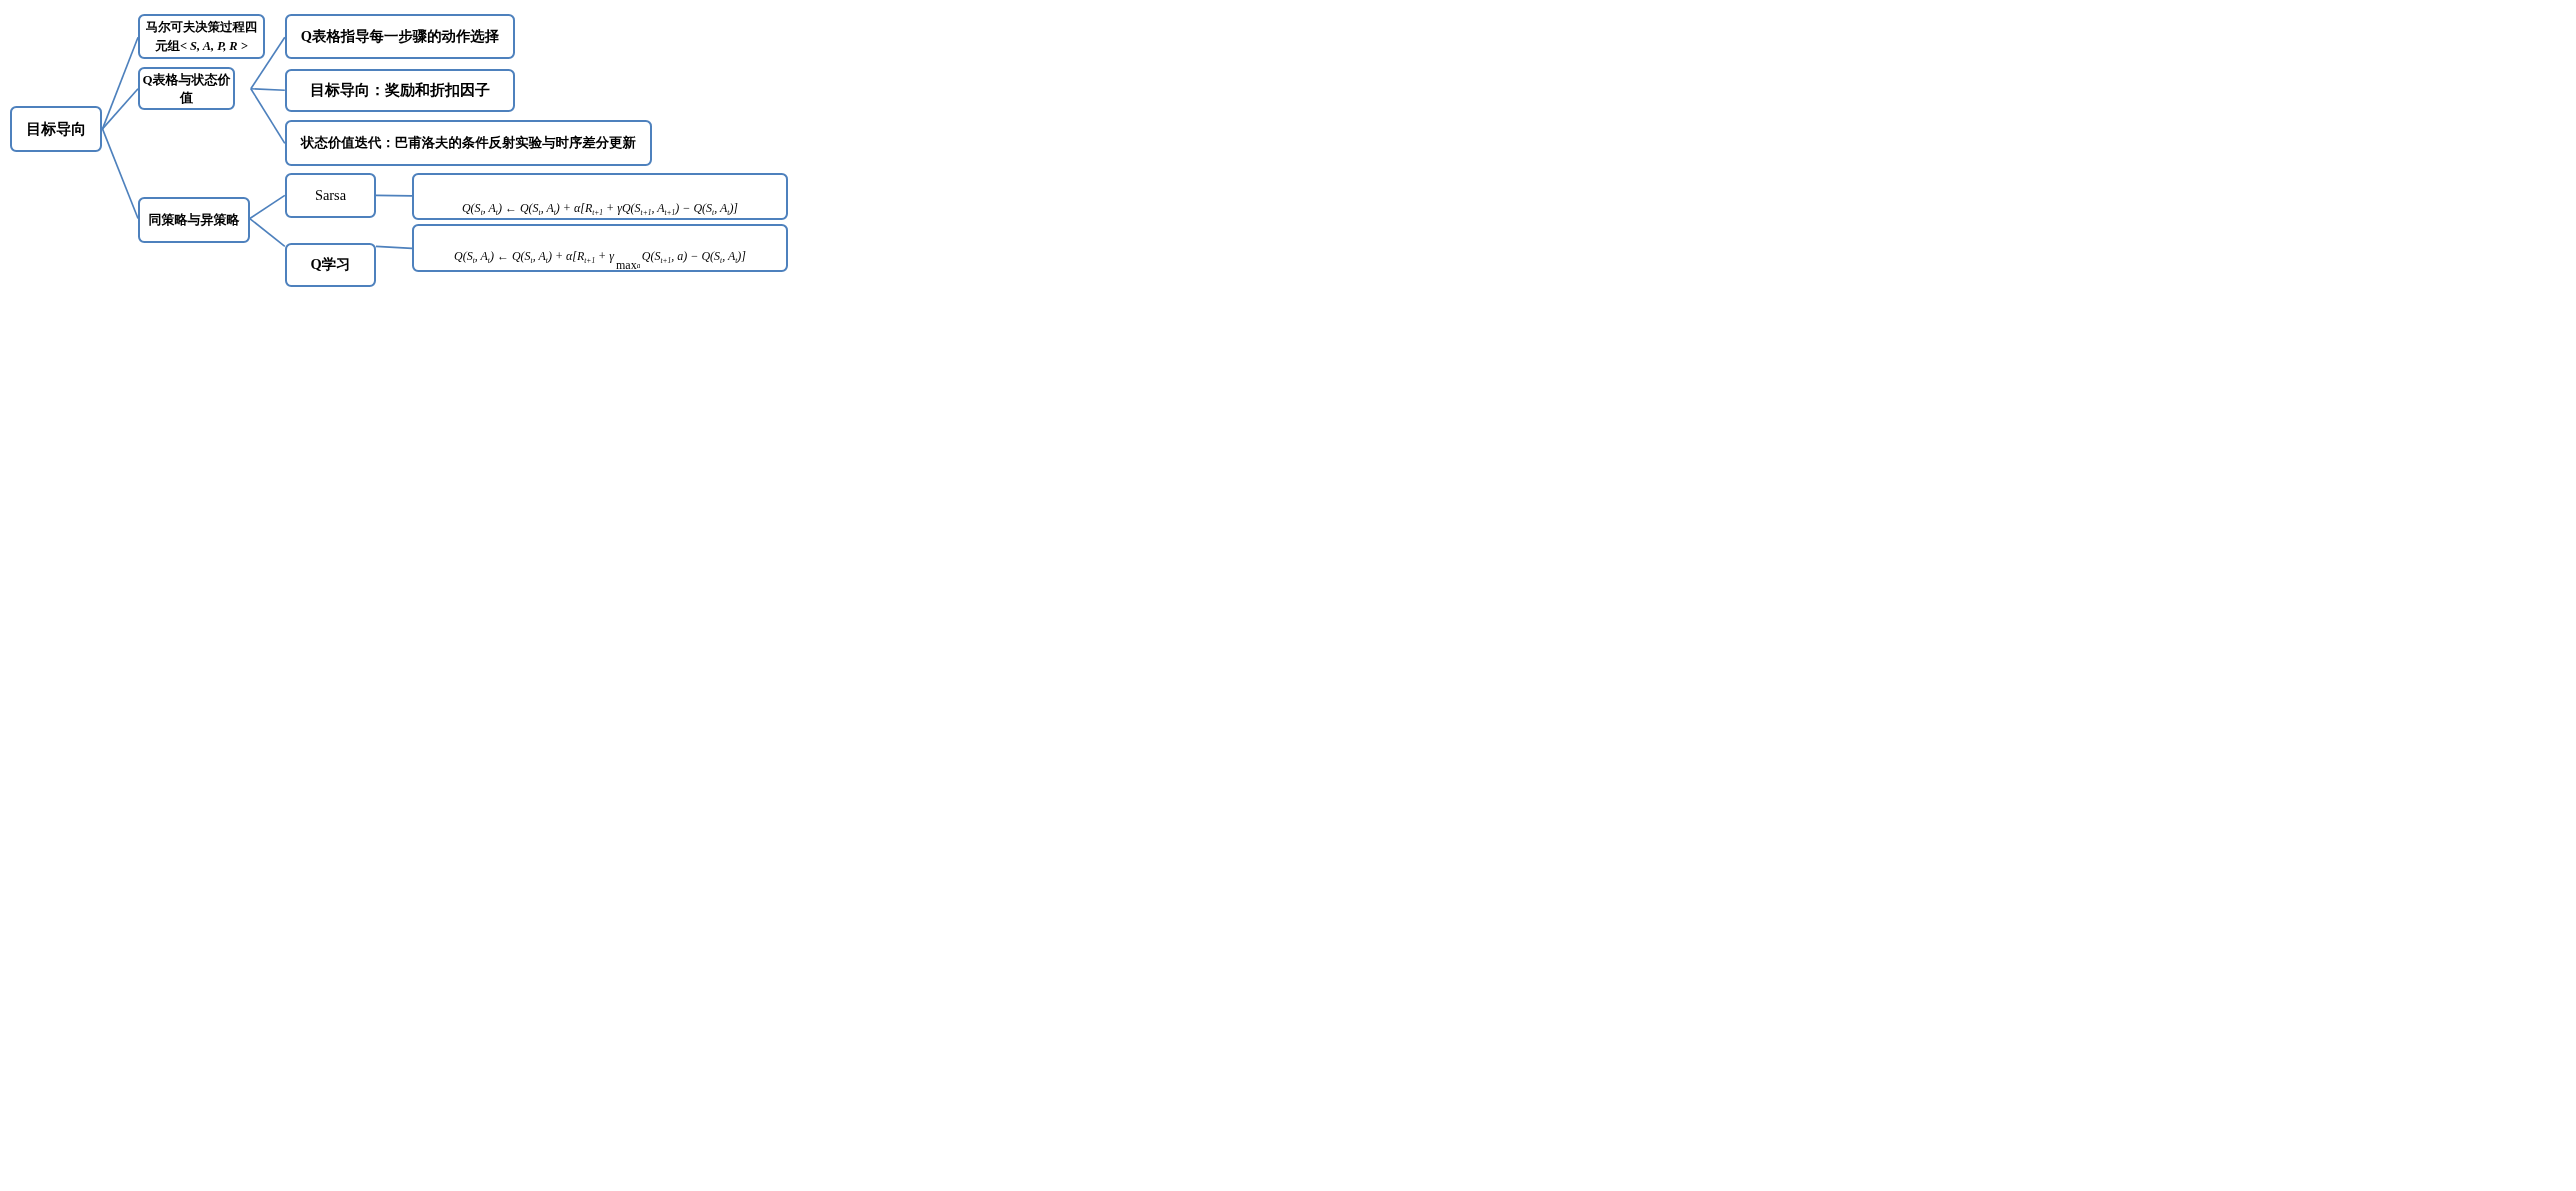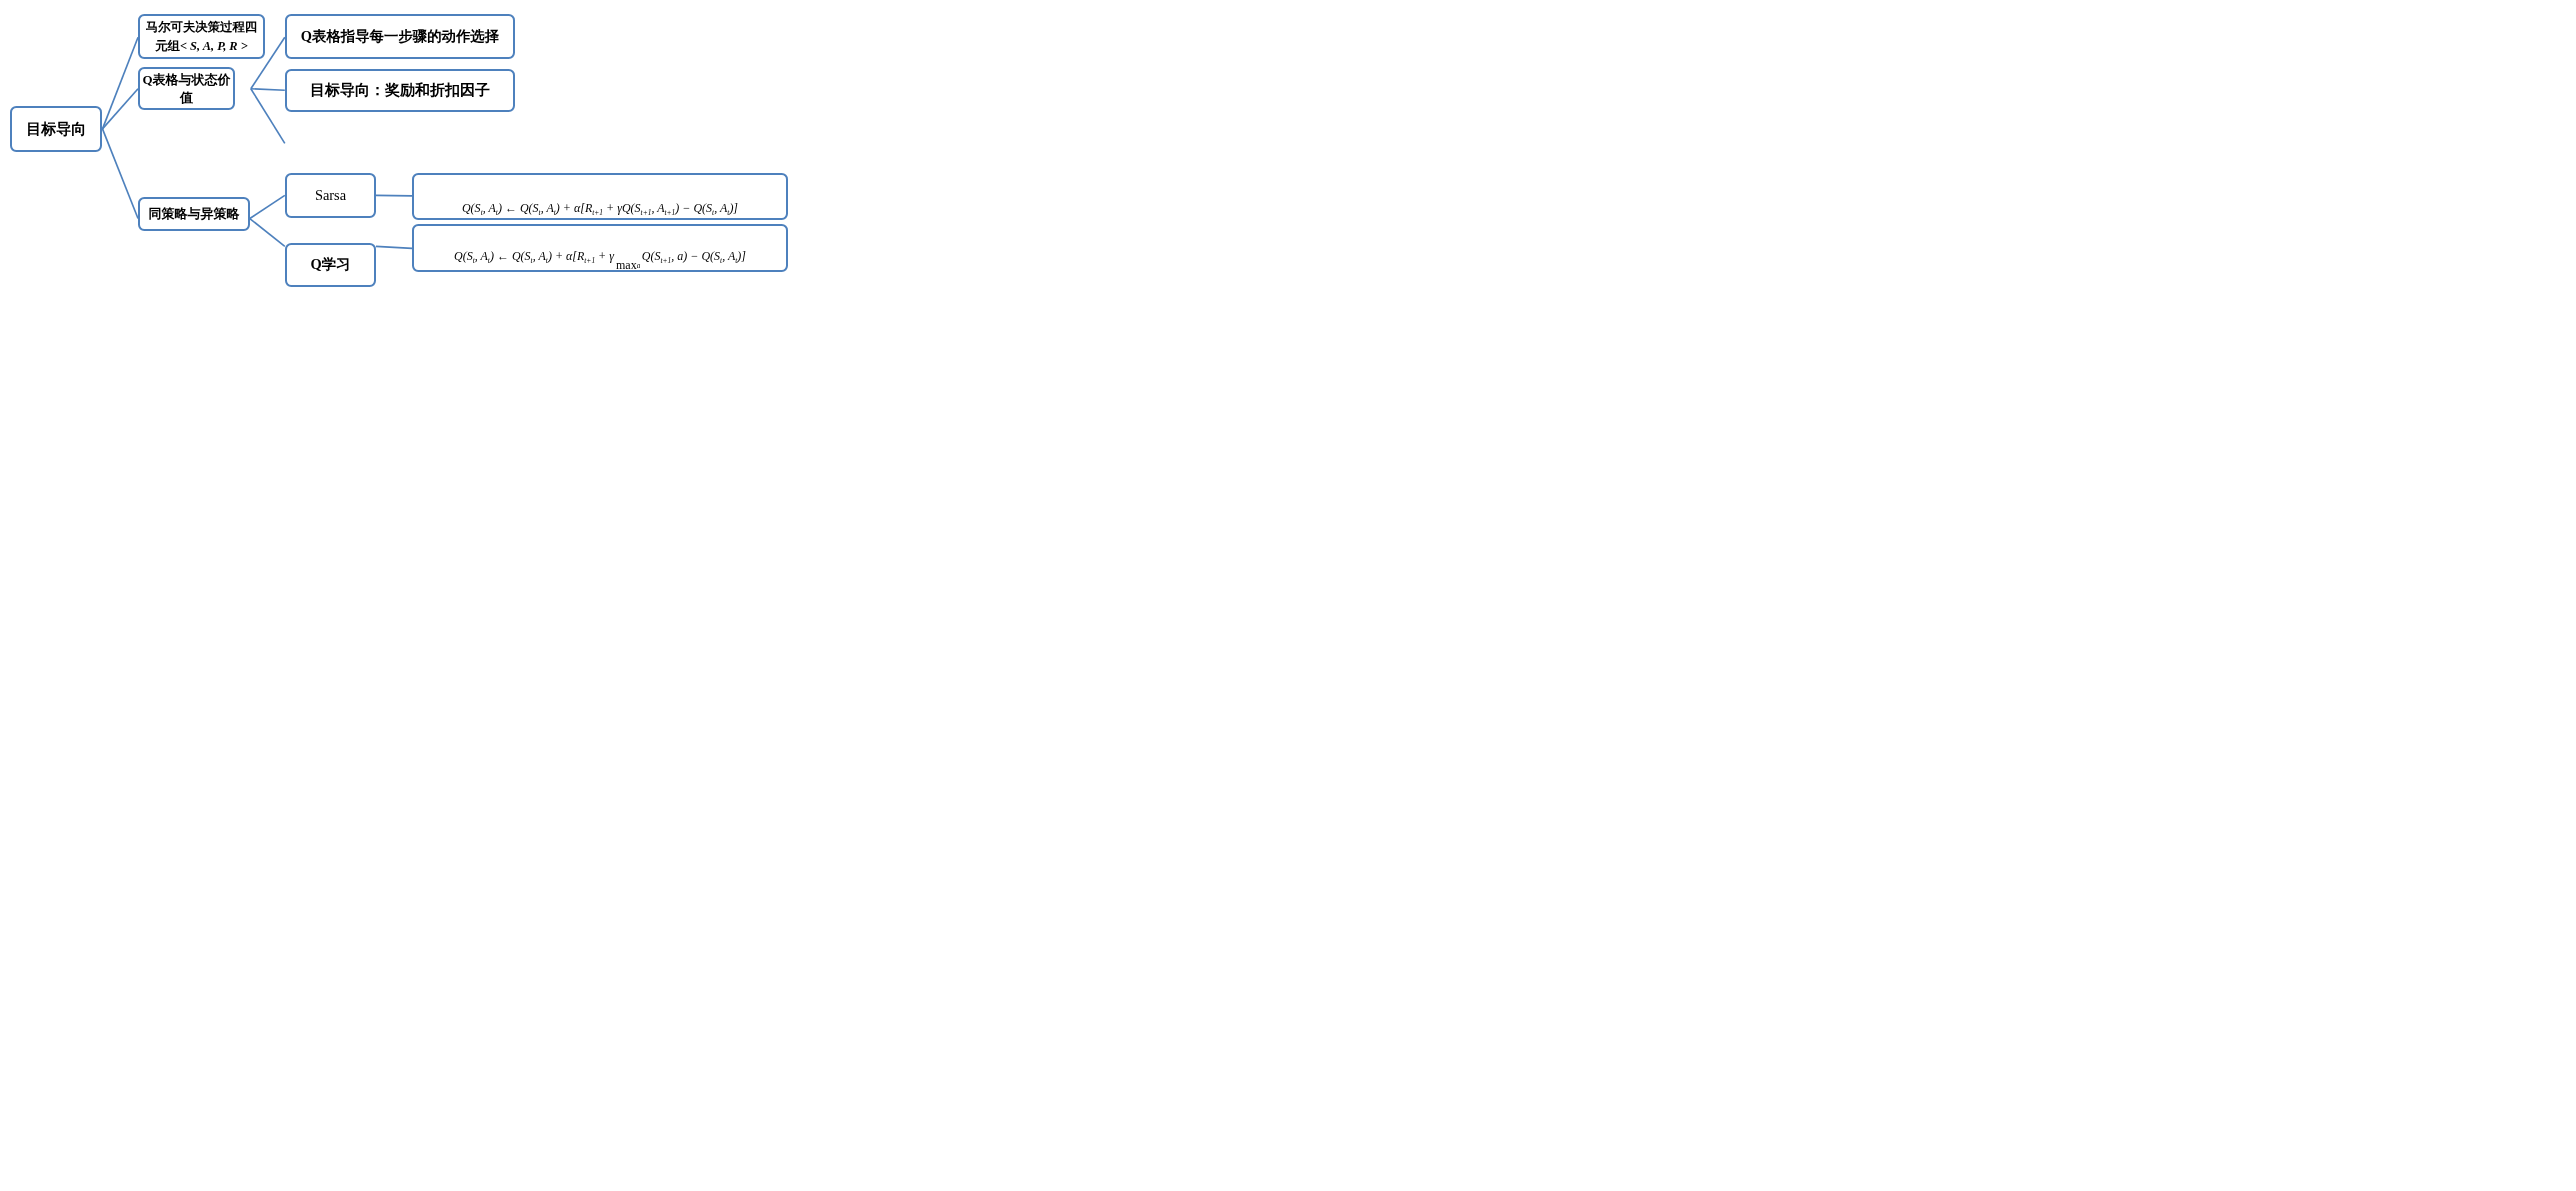--- a/index.html
+++ b/index.html
@@ -16,21 +16,21 @@
     border:2.6px solid var(--accent);border-radius:6.2px;
     display:flex;align-items:center;justify-content:center;
     text-align:center;line-height:1.35;
   }
   .cjk{font-weight:bold;}
   .it{font-style:italic;}
   
   .box-root        {left:10.3px;  top:106px; width:92px; height:46px; font-size:15px;}
   .box-mdp         {left:138px; top:14.4px;  width:127px; height:45px; font-size:12.4px; line-height:1.5;}
   .box-qtable      {left:138px; top:67px; width:97px; height:43px; font-size:13px;}
-  .box-policy      {left:138px; top:197px; width:112px; height:34px; font-size:13px;text-align:right;}
+  .box-policy      {left:138px; top:197px; width:112px; height:46px; font-size:13px;text-align:right;}
   .box-qtable-guide{left:285px; top:14.4px;  width:230px; height:45px; font-size:14.4px;}
   .box-goal        {left:285px; top:69px; width:230px; height:43px; font-size:15px;}
   .box-value-iter  {left:285px; top:120px; width:367px; height:46px; font-size:13.4px;}
   .box-sarsa       {left:285px; top:173px; width:91px; height:45px; font-size:14.4px; font-weight:normal;align-items:center;}
   .box-qlearning   {left:285px; top:224px; width:91px; height:44px; font-size:14.4px;margin-top:19px;}
   .box-f1          {left:412px; top:173px; width:376px; height:47px;}
   .box-f2          {left:412px; top:224px; width:376px; height:48px;text-align:right;}
   .formula{font-style:italic;font-size:12px;}
   .fwrap{white-space:nowrap;margin-top:24px;}
   sub{font-size:0.62em;line-height:0;}
@@ -77,20 +77,23 @@
   </div>
 
   <div class="node box-qtable-guide cjk">
     <span>Q表格指导每一步骤的动作选择</span>
   </div>
 
   <div class="node box-goal cjk">
     <span>目标导向：奖励和折扣因子</span>
   </div>
 
+  <div class="node box-value-iter cjk">
+    <span>状态价值迭代：巴甫洛夫的条件反射实验与时序差分更新</span>
+  </div>
 
   <div class="node box-sarsa">
     <span>Sarsa</span>
   </div>
 
   <div class="node box-qlearning cjk">
     <span>Q学习</span>
   </div>
 
   <div class="node box-f1 formula">

